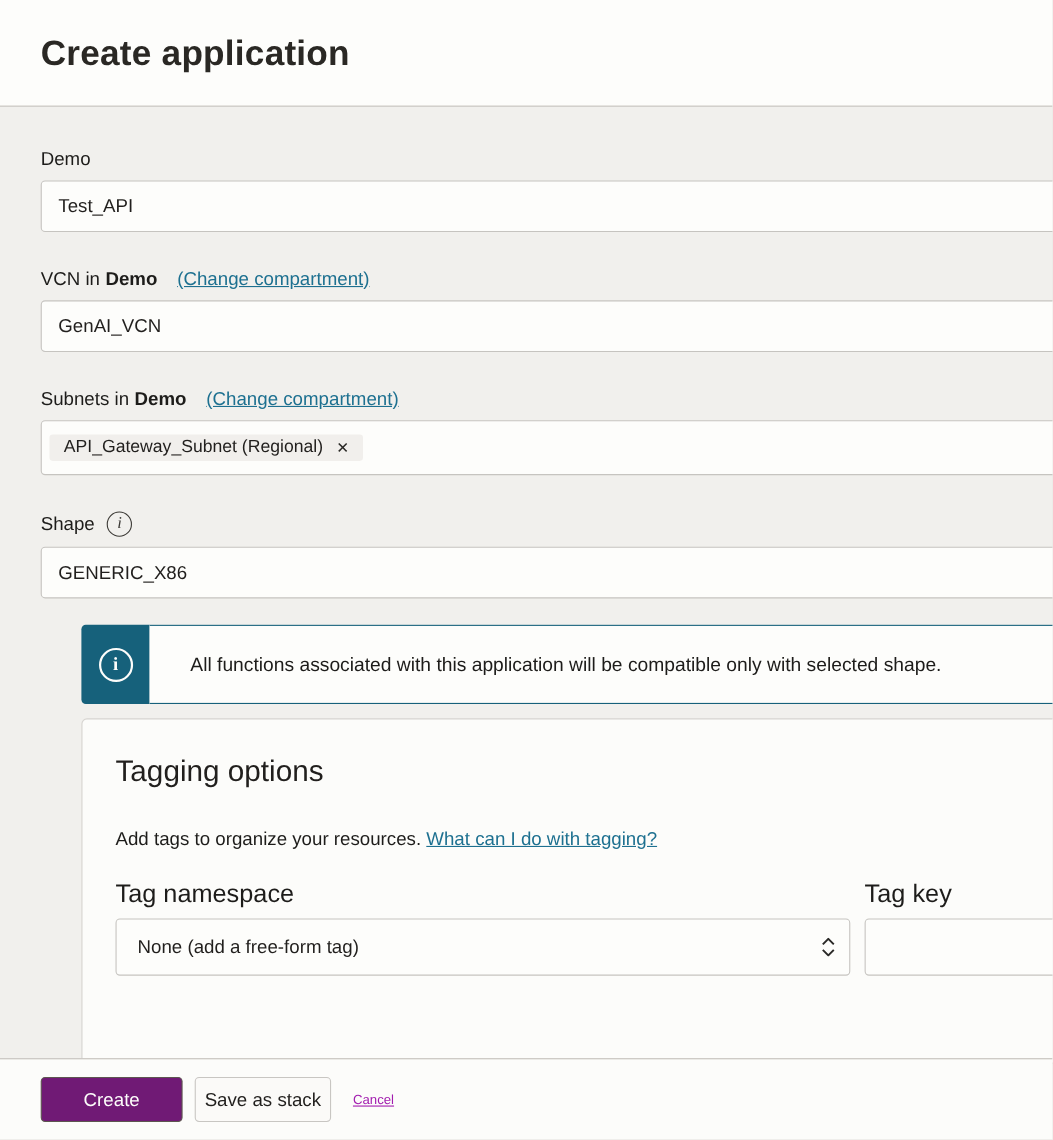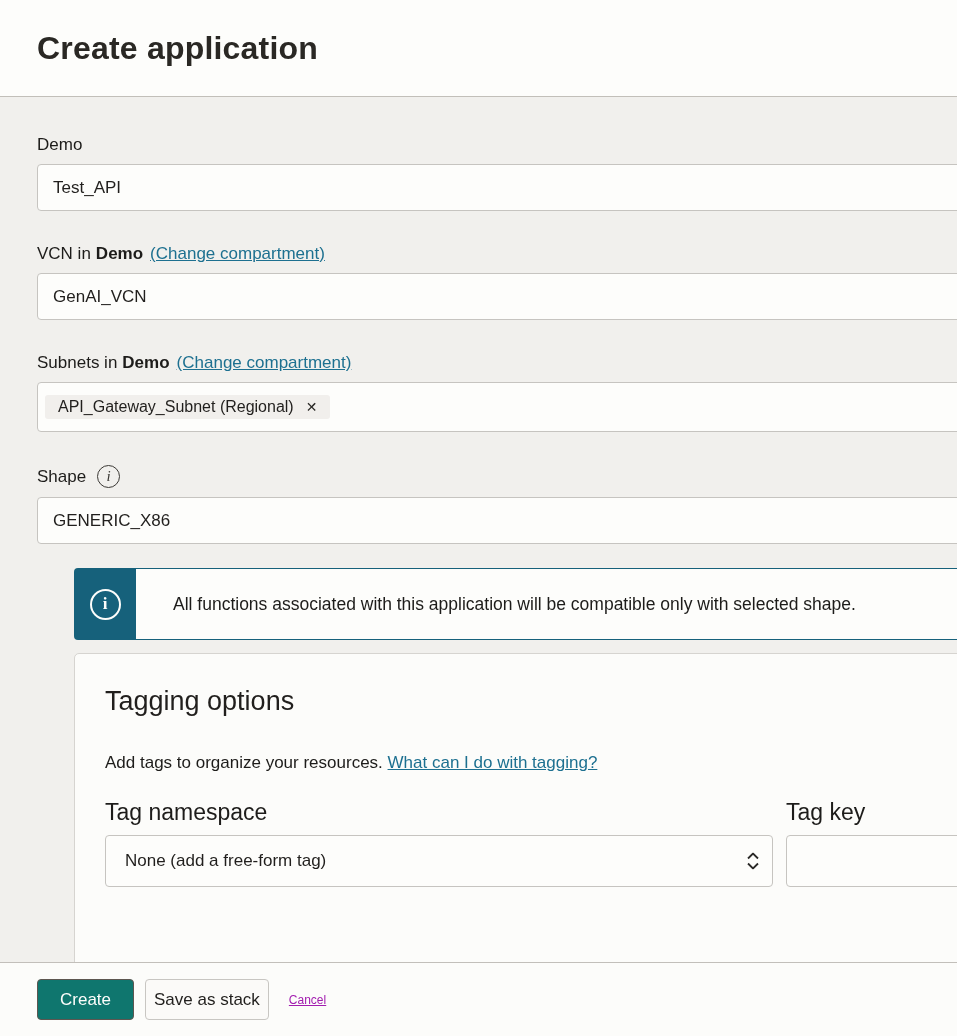--- a/index.html
+++ b/index.html
@@ -34,21 +34,21 @@
 
   .field-group { margin-bottom: 33px; }
   .field-label-row {
     display: flex; align-items: center;
     margin-bottom: 9px;
     font-size: 17px; color: #1d1c1a;
   }
   .field-label-row .bold { font-weight: 700; margin-left: 5px; }
   a.change-link {
     color: #1d7090; text-decoration: underline;
-    margin-left: 7px; font-size: 17px; cursor: pointer;
+    margin-left: 18px; font-size: 17px; cursor: pointer;
   }
   .text-input {
     display: block;
     width: 1000px; height: 47px;
     background: #fdfdfb;
     border: 1px solid #c6c4c0;
     border-radius: 4px;
     padding: 0 15px;
     font-size: 17px; color: #211f1d;
     font-family: "Liberation Sans", sans-serif;
@@ -181,23 +181,23 @@
   }
   .btn {
     height: 41px;
     border-radius: 4px;
     font-size: 17px;
     font-family: "Liberation Sans", sans-serif;
     cursor: pointer;
     display: inline-flex; align-items: center;
   }
   .btn-primary {
-    background: #0f766e; color: #fdfdfb;
+    background: #701a75; color: #fdfdfb;
     border: 1px solid #5d5650;
-    padding: 0 22px;
+    padding: 0 38px;
   }
   .btn-secondary {
     background: #fbfaf8; color: #211f1d;
     border: 1px solid #c8c6c2;
     padding: 0 8px;
     margin-left: 11px;
   }
   a.cancel-link {
     margin-left: 20px;
     font-size: 12px; color: #a21caf;

